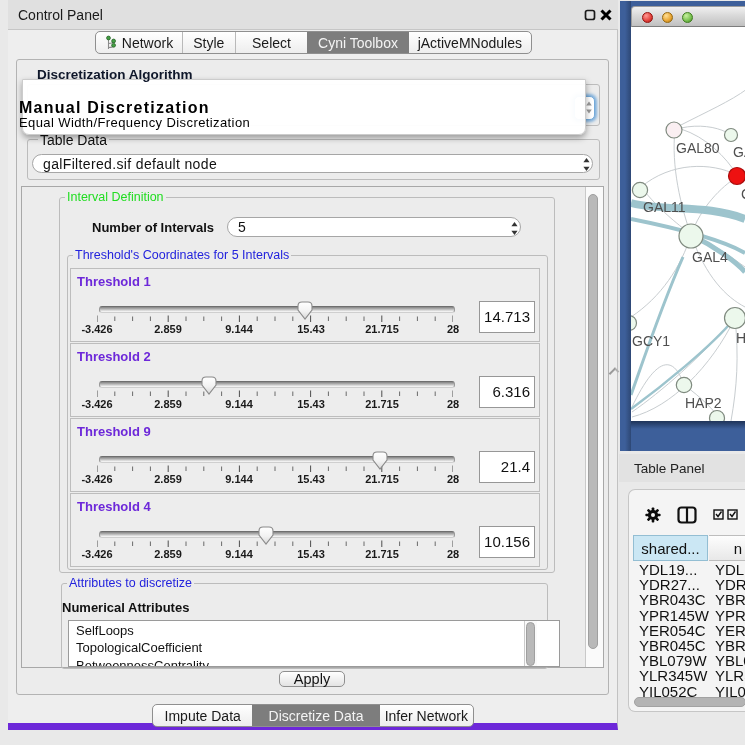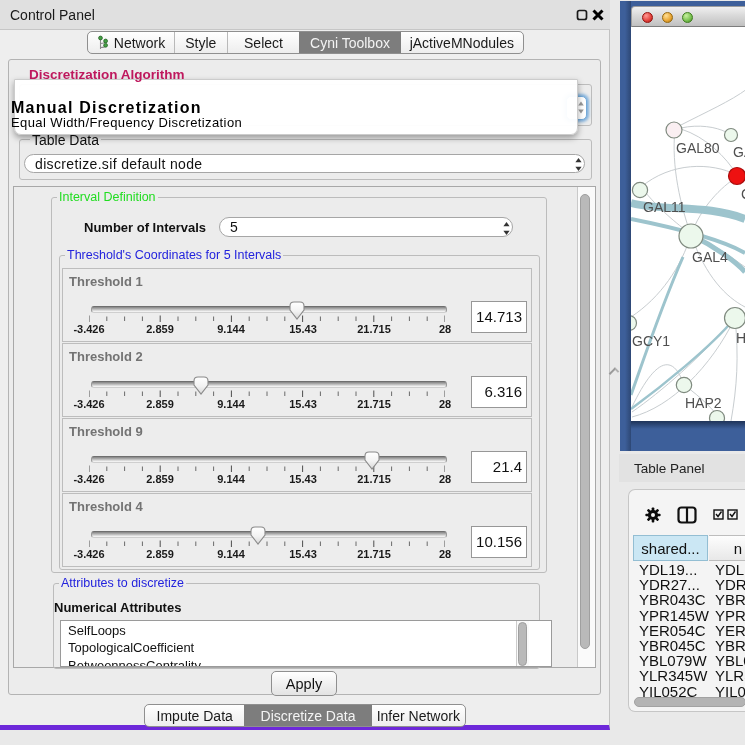--- a/index.html
+++ b/index.html
@@ -1,22 +1,22 @@
 <!DOCTYPE html>
 <html><head>
 <meta charset="utf-8">
 <style>
   html,body{margin:0;padding:0;}
   body{width:745px;height:745px;overflow:hidden;background:#e9e9e9;
        font-family:"Liberation Sans", sans-serif;}
   #app{position:absolute;left:0;top:0;width:745px;height:745px;}
   .abs{position:absolute;}
   
-  #cp{position:absolute;left:0;top:0;width:610px;height:730px;background:#eeeeee;
-      border-right:1px solid #c2c2c2;border-bottom:5px solid #6d28d9;box-sizing:border-box;}
+  #cp{position:absolute;left:8px;top:0;width:610px;height:730px;background:#eeeeee;
+      border-right:1px solid #c2c2c2;border-bottom:7px solid #6d28d9;box-sizing:border-box;}
   #cptitle{position:absolute;left:0;top:0;width:610px;height:30px;background:#e0e0e0;
       border-bottom:1px solid #c6c6c6;box-sizing:border-box;}
   #cptitle .t{position:absolute;left:10px;top:7px;font-size:14px;color:#1a1a1a;}
   
   .tabbar{position:absolute;display:flex;height:23px;border:1px solid #8f8f8f;border-radius:5px;
       overflow:hidden;box-sizing:border-box;background:linear-gradient(#ffffff,#ededed);}
   .tab{display:flex;align-items:center;justify-content:center;font-size:14px;color:#1a1a1a;
       box-sizing:border-box;white-space:nowrap;}
   .tab.sep{border-left:1px solid #b9b9b9;}
   .tab.sel{background:#7d7d7d;color:#f4f4f4;border-left:none;}
@@ -26,21 +26,21 @@
   .group{position:absolute;border:1px solid #bcbcbc;border-radius:3px;box-sizing:border-box;}
   .gtitle{position:absolute;font-size:12.5px;background:#ececec;padding:0 2px;white-space:nowrap;}
   .bold{font-weight:bold;}
   
   .combo{position:absolute;background:#ffffff;border:1px solid #a6a6a6;border-radius:10px;
       box-sizing:border-box;font-size:14px;color:#111;}
   .combo .ct{position:absolute;left:10px;top:1px;}
   
   .trow{position:absolute;left:62px;width:470px;height:74px;border:1px solid #bdbdbd;
       background:#ededed;box-sizing:border-box;}
-  .trow .lbl{position:absolute;left:6px;top:5px;font-size:13px;font-weight:bold;color:#737373;}
+  .trow .lbl{position:absolute;left:6px;top:5px;font-size:13px;font-weight:bold;color:#6d28d9;}
   .track{position:absolute;left:28px;top:37px;width:356px;height:7px;border-radius:3px;
       background:linear-gradient(#838383,#b9b9b9 45%,#efefef 85%,#f5f5f5);
       border:1px solid #9a9a9a;border-top-color:#6f6f6f;border-bottom-color:#cfcfcf;
       box-sizing:border-box;}
   .vbox{position:absolute;left:408px;top:32px;width:56px;height:32px;background:#fff;
       border:1px solid #979797;box-sizing:border-box;font-size:15px;color:#111;
       text-align:right;line-height:30px;padding-right:4px;}
   .ticks{position:absolute;left:26px;top:46px;width:356px;height:7px;}
   .tl{position:absolute;top:54px;font-size:11px;font-weight:bold;color:#1a1a1a;
       transform:translateX(-50%);margin-left:-2px;}
@@ -116,29 +116,29 @@
     <div class="abs" style="left:566px;top:96px;width:21px;height:24px;border-radius:5px;
          box-shadow:0 0 3px 2px rgba(100,160,215,0.8);background:#fff;border:1.5px solid #74aad9;box-sizing:border-box;"></div>
     <svg class="abs" style="left:577px;top:100px" width="8" height="15" viewBox="0 0 10 17">
       <path d="M5,1 L8.5,6 L1.5,6 Z" fill="#999"></path>
       <path d="M5,16 L8.5,11 L1.5,11 Z" fill="#999"></path>
     </svg>
 
     <div class="group" style="left:19px;top:139px;width:573px;height:41px;"></div>
     <div class="gtitle abs" style="left:30px;top:132px;color:#111;font-size:14px;">Table Data</div>
     <div class="combo" style="left:24px;top:154px;width:561px;height:19px;">
-      <span class="ct" style="letter-spacing:0.35px;">discretize.sif default node</span>
+      <span class="ct" style="letter-spacing:0.35px;">galFiltered.sif default node</span>
       <svg class="abs" style="left:549px;top:2px" width="9" height="15" viewBox="0 0 10 17">
         <path d="M5,1 L8.5,6 L1.5,6 Z" fill="#333"></path>
         <path d="M5,16 L8.5,11 L1.5,11 Z" fill="#333"></path>
       </svg>
     </div>
 
     <div id="popup"></div>
-    <div class="abs bold" style="left:29px;top:67px;font-size:13.5px;color:#be185d;z-index:5;">Discretization Algorithm</div>
+    <div class="abs bold" style="left:29px;top:67px;font-size:13.5px;color:#0f172a;z-index:5;">Discretization Algorithm</div>
     <div class="abs bold" style="left:11px;top:99px;font-size:16px;letter-spacing:1.25px;color:#000;z-index:5;">Manual Discretization</div>
     <div class="abs" style="left:11px;top:115px;font-size:13px;letter-spacing:0.4px;color:#000;z-index:5;">Equal Width/Frequency Discretization</div>
 
     <div class="abs" style="left:13px;top:186px;width:583px;height:482px;border:1px solid #a8a8a8;box-sizing:border-box;background:#ececec;"></div>
     <div class="vsb" style="left:577px;top:187px;width:18px;height:480px;">
       <div class="th" style="top:7px;height:455px;"></div>
     </div>
 
     <div class="group" style="left:51px;top:197px;width:496px;height:376px;"></div>
     <div class="gtitle abs" style="left:57px;top:190px;color:#1fdd1f;">Interval Definition</div>
@@ -337,21 +337,21 @@
     <div class="abs bold" style="left:54px;top:600px;font-size:13px;color:#111;">Numerical Attributes</div>
     <div class="abs" style="left:60px;top:620px;width:492px;height:47px;background:#fff;border:1px solid #9a9a9a;box-sizing:border-box;overflow:hidden;">
       <div class="abs" style="left:7px;top:2px;font-size:13px;color:#111;">SelfLoops</div>
       <div class="abs" style="left:7px;top:19px;font-size:13px;color:#111;">TopologicalCoefficient</div>
       <div class="abs" style="left:7px;top:37px;font-size:13px;color:#111;">BetweennessCentrality</div>
       <div class="abs" style="left:455px;top:0px;width:13px;height:47px;background:#fafafa;border-left:1px solid #ccc;box-sizing:border-box;">
         <div class="abs" style="left:1px;top:1px;width:9px;height:44px;background:#b9b9b9;border:1px solid #9f9f9f;border-radius:5px;box-sizing:border-box;"></div>
       </div>
     </div>
 
-    <div class="btn" style="left:271px;top:671px;width:66px;height:25px;">Apply</div>
+    <div class="btn" style="left:271px;top:671px;width:66px;height:16px;">Apply</div>
 
     <div class="tabbar" style="left:144px;top:704px;width:322px;">
       <div class="tab" style="width:100px;">Impute Data</div>
       <div class="tab sel" style="width:128px;">Discretize Data</div>
       <div class="tab" style="width:94px;">Infer Network</div>
     </div>
   </div>
 
   <div id="net"></div>
   <div id="netedge"></div>

